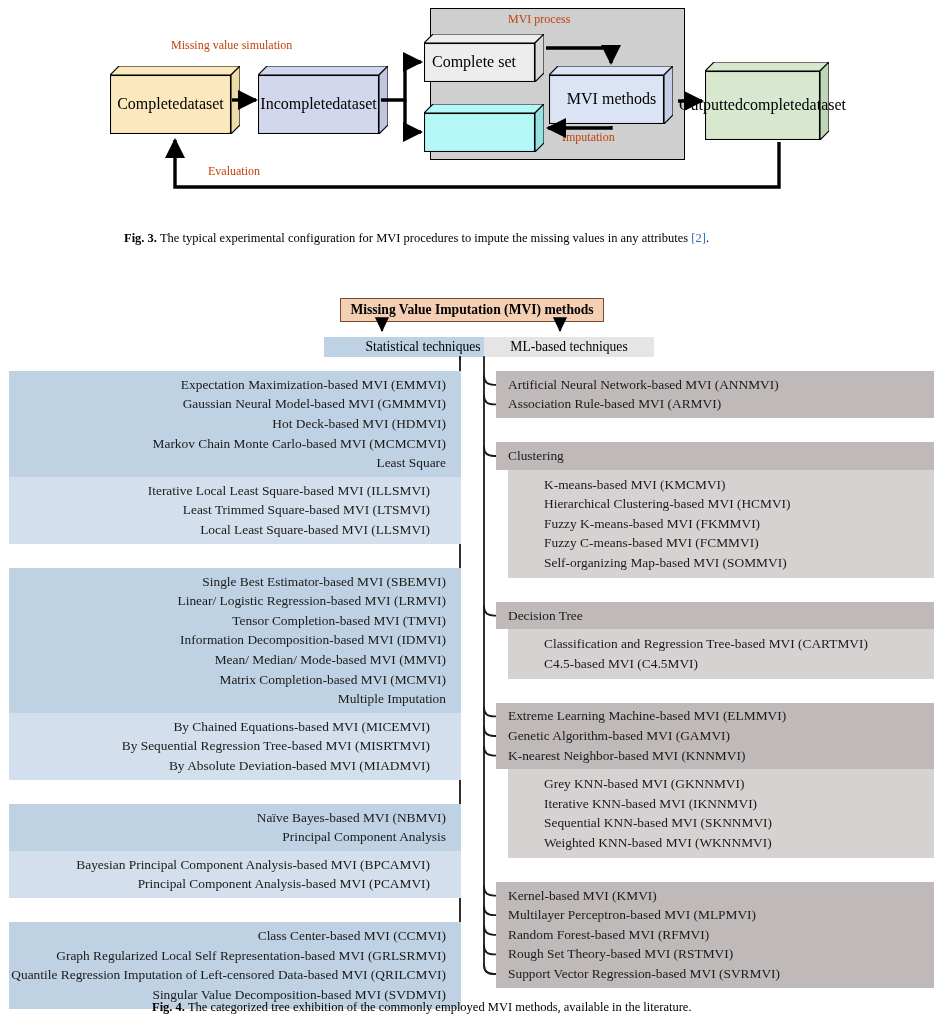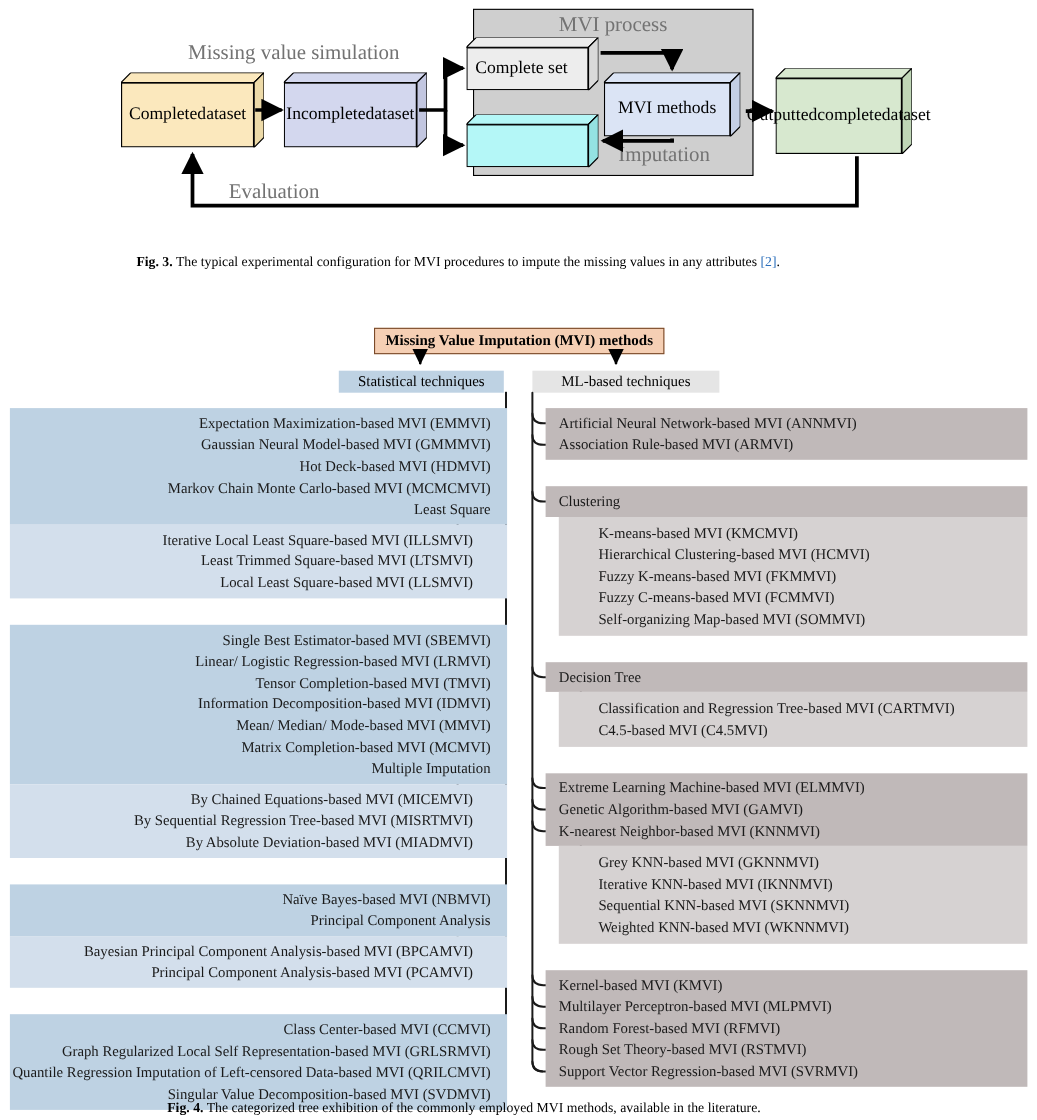--- a/index.html
+++ b/index.html
@@ -5,21 +5,21 @@
   html,body{margin:0;padding:0;}
   body{
     width:943px;height:1018px;background:#ffffff;
     font-family:"Liberation Serif", serif;
     color:#000;overflow:hidden;position:relative;
   }
   .page{position:relative;width:943px;height:1018px;}
 
   
   #fig3{position:absolute;left:0;top:0;width:943px;height:215px;}
-  .f3lab{position:absolute;font-size:19px;color:#737373;white-space:nowrap;}
+  .f3lab{position:absolute;font-size:12px;color:#c2410c;white-space:nowrap;}
 
   .grp{position:absolute;background:#cfcfcf;border:1.5px solid #000;}
 
   
   .b3{position:absolute;}
   .b3 svg{position:absolute;left:0;top:0;}
   .b3 .t{
     position:absolute;left:0;top:9px;width:calc(100% - 9px);height:calc(100% - 9px);
     display:flex;align-items:center;justify-content:center;text-align:center;
     font-size:16px;line-height:1.15;pointer-events:none;
@@ -97,21 +97,21 @@
     </div>
 
     <div class="b3" style="left:424px;top:104px;width:120px;height:48px;">
       <svg width="120" height="48">
         <polygon points="0,9 9,0 120,0 111,9" fill="#b4f7f7" stroke="#000" stroke-width="1.1"></polygon>
         <polygon points="111,9 120,0 120,39 111,48" fill="#94e2e2" stroke="#000" stroke-width="1.1"></polygon>
         <rect x="0.5" y="9.5" width="110" height="38" fill="#b4f7f7" stroke="#000" stroke-width="1.1"></rect>
       </svg>
     </div>
 
-    <div class="b3" style="left:549px;top:66px;width:124px;height:58px;">
+    <div class="b3" style="left:549px;top:66px;width:134px;height:58px;">
       <svg width="124" height="58">
         <polygon points="0,9 9,0 124,0 115,9" fill="#dbe4f5" stroke="#000" stroke-width="1.1"></polygon>
         <polygon points="115,9 124,0 124,49 115,58" fill="#c4cfe5" stroke="#000" stroke-width="1.1"></polygon>
         <rect x="0.5" y="9.5" width="114" height="48" fill="#dbe4f5" stroke="#000" stroke-width="1.1"></rect>
       </svg>
       <div class="t">
           <span>MVI methods</span>
         </div>
     </div>
 
@@ -163,21 +163,21 @@
     <span>The typical experimental configuration for MVI procedures to impute the missing values in any attributes</span>
     <span class="cref">[2]</span><span>.</span>
   </div>
 
   <div id="fig4">
 
     <div class="rootbox" style="left:340px;top:43px;width:262px;height:22px;">
       <span>Missing Value Imputation (MVI) methods</span>
     </div>
 
-    <div class="hdrbox" style="left:308px;top:82px;width:150px;height:20px;background:#bed2e3;">
+    <div class="hdrbox" style="left:324px;top:82px;width:150px;height:20px;background:#bed2e3;padding-left:24px;">
       <span>Statistical techniques</span>
     </div>
     <div class="hdrbox" style="left:484px;top:82px;width:170px;height:20px;background:#e5e5e5;">
       <span>ML-based techniques</span>
     </div>
 
     <svg class="lines" id="tree-lines">
       <defs>
         <marker id="td" markerWidth="9" markerHeight="9" refX="3.2" refY="6.2" orient="0">
           <polygon points="0,0 6.4,0 3.2,6.6" fill="#000"></polygon>

